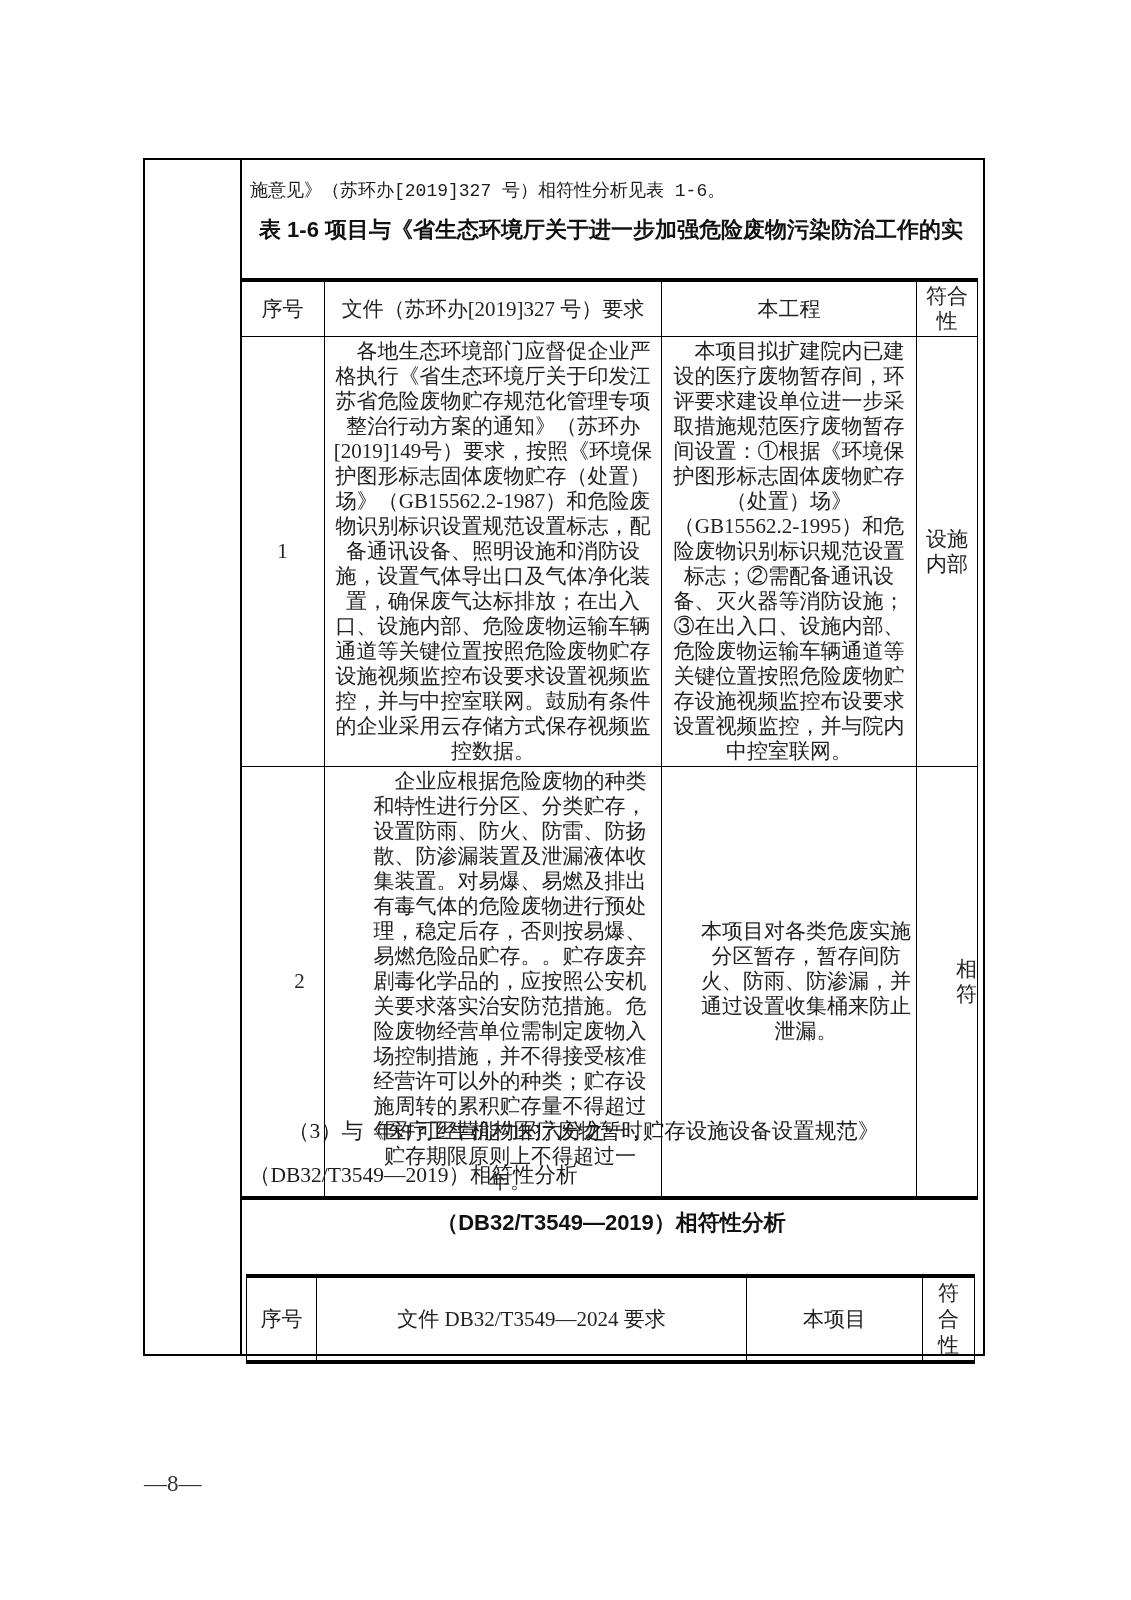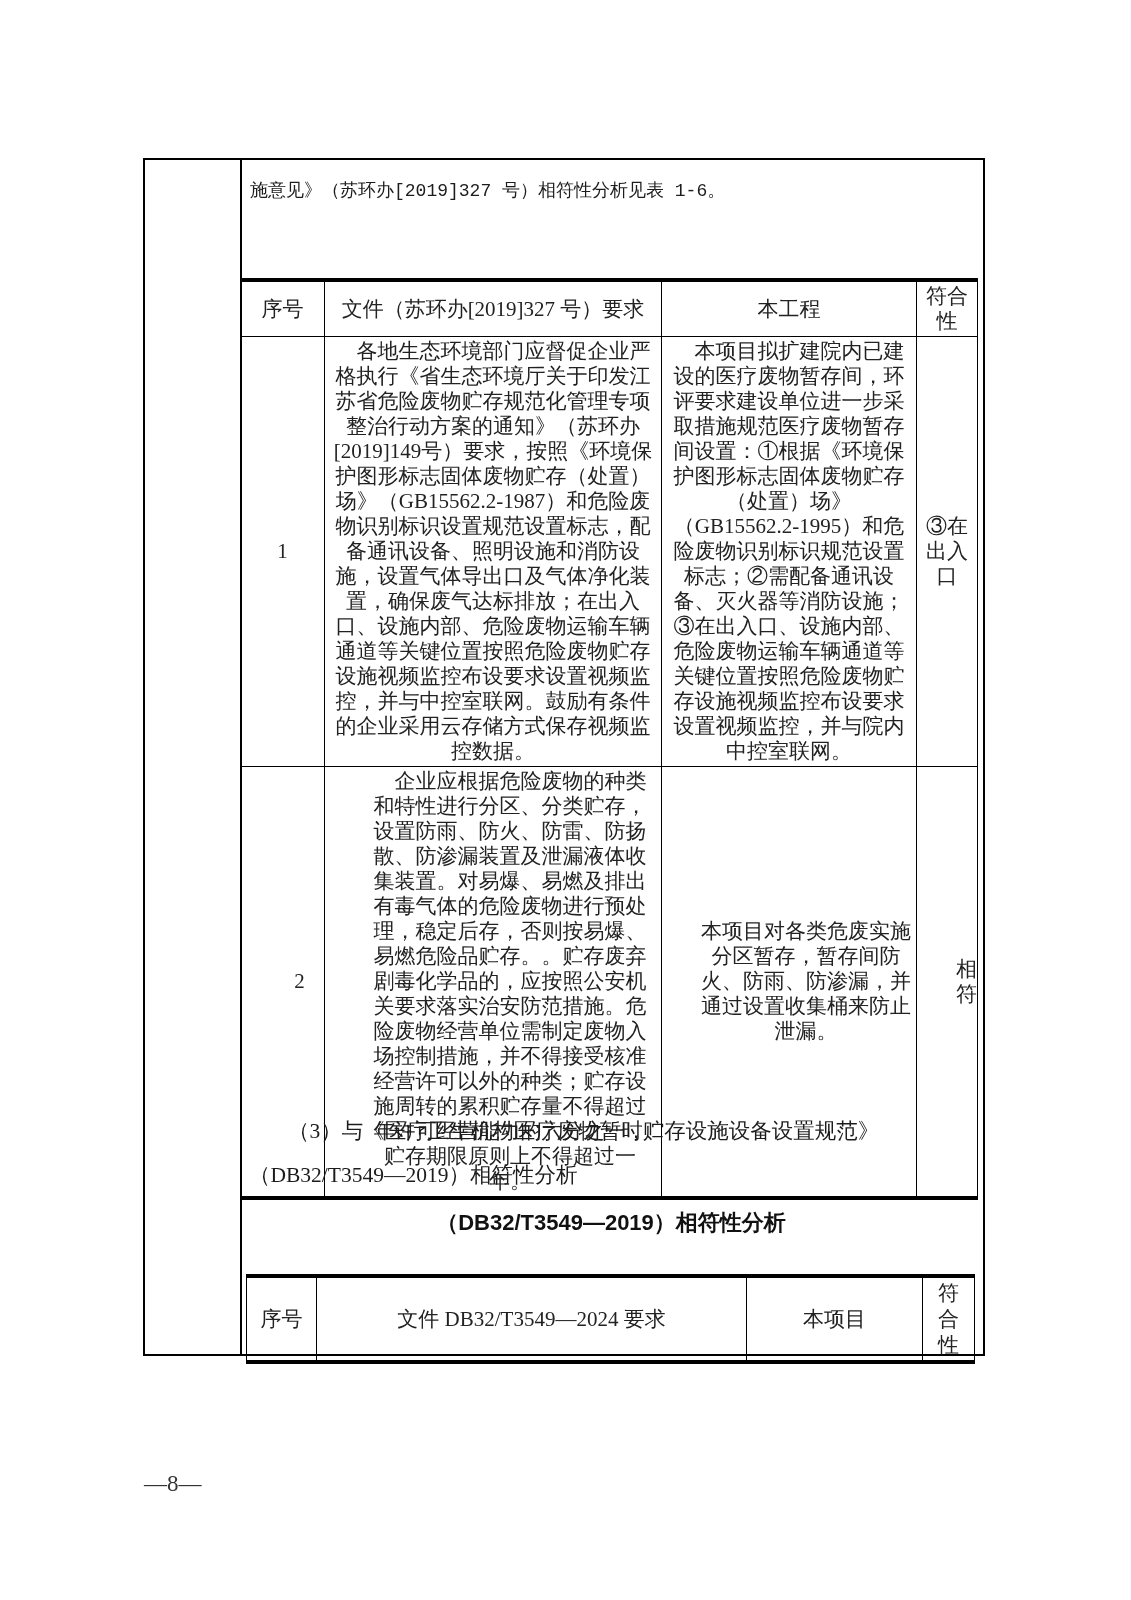--- a/index.html
+++ b/index.html
@@ -58,41 +58,42 @@
 </head>
 <body>
 
 <div class="frame">
   <div class="frame-divider"></div>
 </div>
 
 <div class="intro">施意见》（苏环办[2019]327 号）相符性分析见表 1-6。</div>
 
 <div class="tbl-title t16-title">
+  <div>表 1-6 项目与《省生态环境厅关于进一步加强危险废物污染防治工作的实</div>
 </div>
 
 <table class="doc t16">
   <colgroup>
     <col style="width:84px">
       <col style="width:337px">
       <col style="width:255px">
       <col style="width:61px">
   </colgroup>
   <tbody>
       <tr>
     <th>序号</th>
     <th>文件（苏环办[2019]327 号）要求</th>
     <th>本工程</th>
     <th class="conf-h">符合性</th>
   </tr>
   <tr class="row1">
     <td>1</td>
     <td class="cell-long">　各地生态环境部门应督促企业严格执行《省生态环境厅关于印发江苏省危险废物贮存规范化管理专项整治行动方案的通知》（苏环办[2019]149号）要求，按照《环境保护图形标志固体废物贮存（处置）场》（GB15562.2-1987）和危险废物识别标识设置规范设置标志，配备通讯设备、照明设施和消防设施，设置气体导出口及气体净化装置，确保废气达标排放；在出入口、设施内部、危险废物运输车辆通道等关键位置按照危险废物贮存设施视频监控布设要求设置视频监控，并与中控室联网。鼓励有条件的企业采用云存储方式保存视频监控数据。</td>
     <td class="cell-long">　本项目拟扩建院内已建设的医疗废物暂存间，环评要求建设单位进一步采取措施规范医疗废物暂存间设置：①根据《环境保护图形标志固体废物贮存（处置）场》（GB15562.2-1995）和危险废物识别标识规范设置标志；②需配备通讯设备、灭火器等消防设施；③在出入口、设施内部、危险废物运输车辆通道等关键位置按照危险废物贮存设施视频监控布设要求设置视频监控，并与院内中控室联网。</td>
-    <td class="conf-cell">③在出入口</td>
+    <td class="conf-cell">设施内部</td>
   </tr>
   <tr class="row2">
     <td>2</td>
     <td class="cell-long">　企业应根据危险废物的种类和特性进行分区、分类贮存，设置防雨、防火、防雷、防扬散、防渗漏装置及泄漏液体收集装置。对易爆、易燃及排出有毒气体的危险废物进行预处理，稳定后存，否则按易爆、易燃危险品贮存。。贮存废弃剧毒化学品的，应按照公安机关要求落实治安防范措施。危险废物经营单位需制定废物入场控制措施，并不得接受核准经营许可以外的种类；贮存设施周转的累积贮存量不得超过年许可经营能力的六分之一，贮存期限原则上不得超过一年。</td>
     <td class="cell-long">本项目对各类危废实施分区暂存，暂存间防火、防雨、防渗漏，并通过设置收集桶来防止泄漏。</td>
     <td class="conf-cell">相符</td>
   </tr>
 </tbody>
   </table>
 

